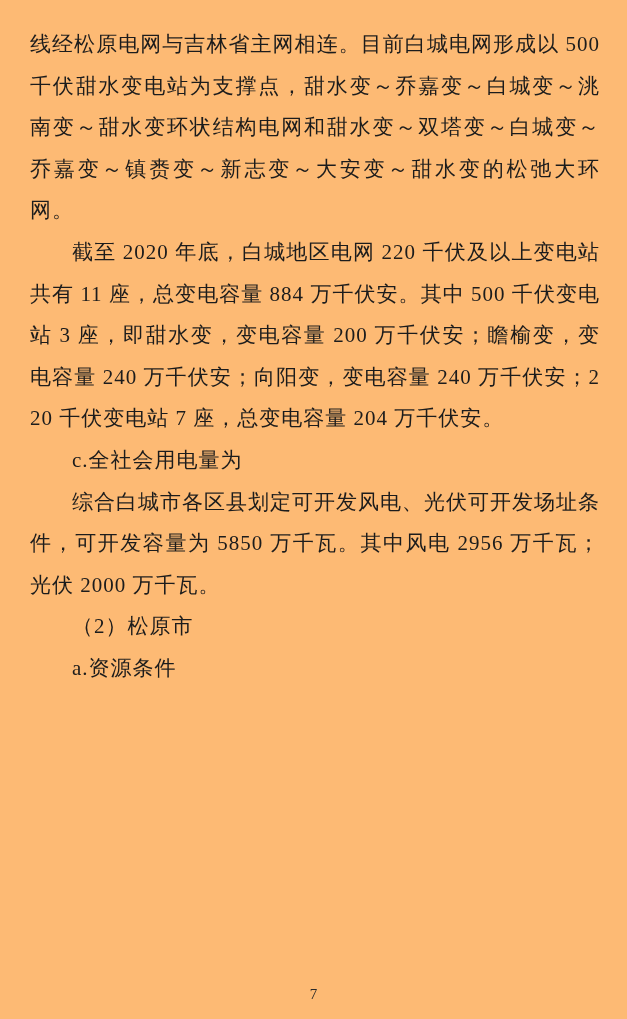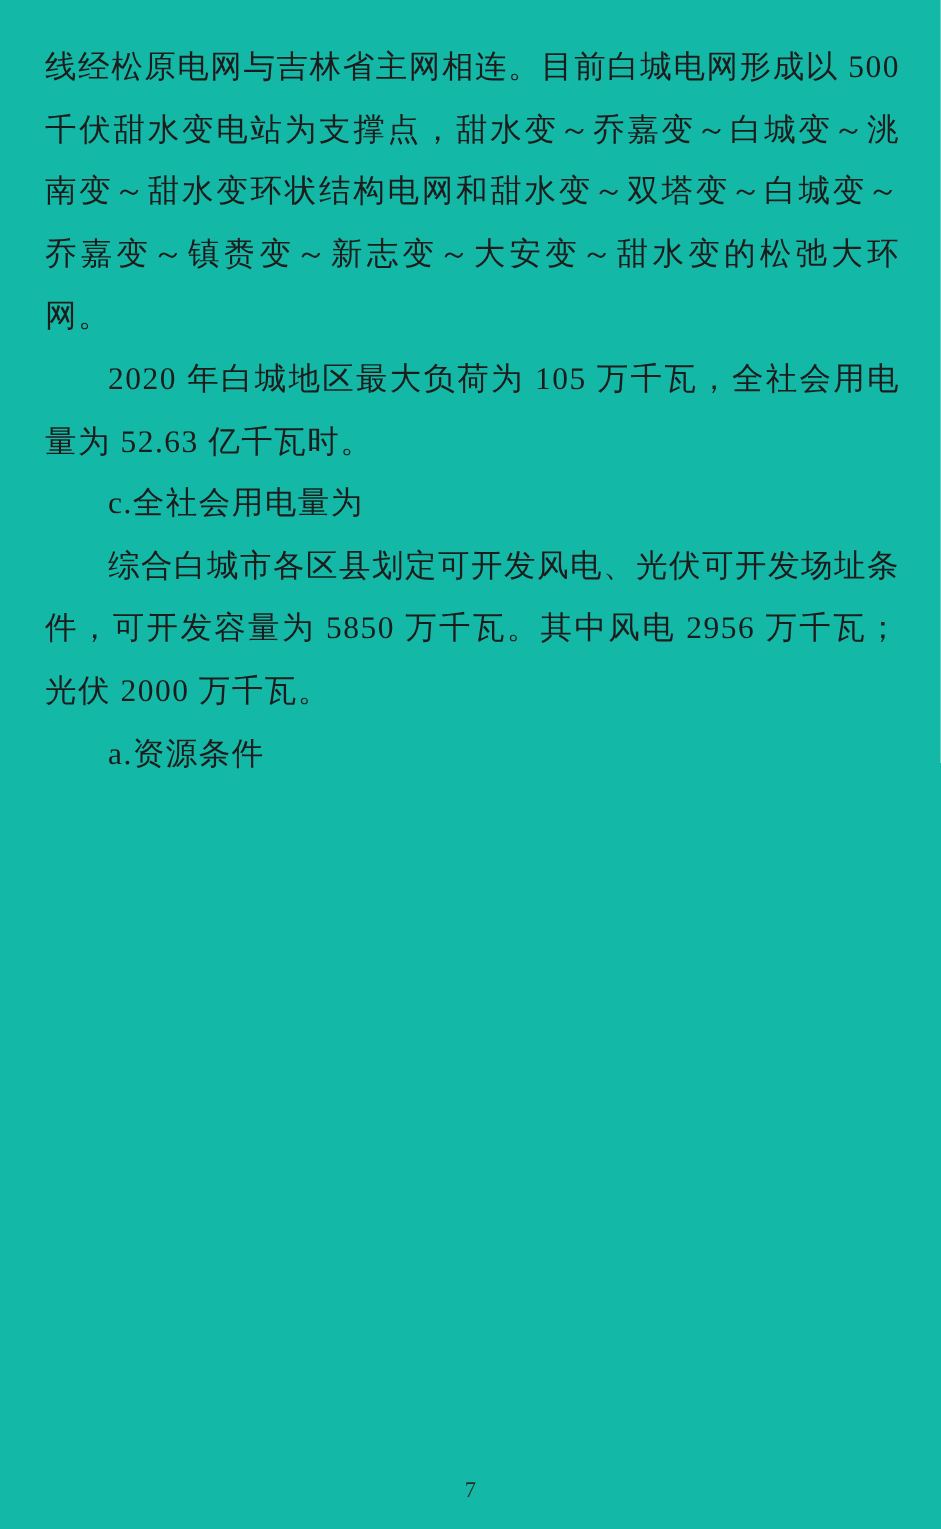--- a/index.html
+++ b/index.html
@@ -13,21 +13,21 @@
     font-family: "Liberation Serif", "DejaVu Serif", serif;
     color: #1c1c1c;
     overflow: hidden;
   }
   .page {
     position: relative;
     box-sizing: border-box;
     width: 627px;
     height: 1019px;
     padding: 24px 27px 0 30px;
-    background: #14b8a6;
+    background: #fdba74;
   }
   .text-block {
     width: 100%;
   }
   .para {
     margin: 0;
     font-size: 21px;
     line-height: 41.6px;
     letter-spacing: 1px;
     text-align: justify;
@@ -48,19 +48,20 @@
     letter-spacing: 0;
     color: #2a2a2a;
   }
 </style>
 </head>
 <body>
 
 <div class="page">
   <div class="text-block">
     <p class="para no-indent">线经松原电网与吉林省主网相连。目前白城电网形成以 500 千伏甜水变电站为支撑点，甜水变～乔嘉变～白城变～洮南变～甜水变环状结构电网和甜水变～双塔变～白城变～乔嘉变～镇赉变～新志变～大安变～甜水变的松弛大环网。</p>
-    <p class="para">2020 年白城地区最大负荷为 105 万千瓦，全社会用电量为 52.63 亿千瓦时。</p>
+    <p class="para">截至 2020 年底，白城地区电网 220 千伏及以上变电站共有 11 座，总变电容量 884 万千伏安。其中 500 千伏变电站 3 座，即甜水变，变电容量 200 万千伏安；瞻榆变，变电容量 240 万千伏安；向阳变，变电容量 240 万千伏安；220 千伏变电站 7 座，总变电容量 204 万千伏安。</p>
     <p class="para">c.全社会用电量为</p>
     <p class="para">综合白城市各区县划定可开发风电、光伏可开发场址条件，可开发容量为 5850 万千瓦。其中风电 2956 万千瓦；光伏 2000 万千瓦。</p>
+    <p class="para">（2）松原市</p>
     <p class="para">a.资源条件</p>
   </div>
   <div class="page-number">7</div>
 </div>
 
 </body></html>

